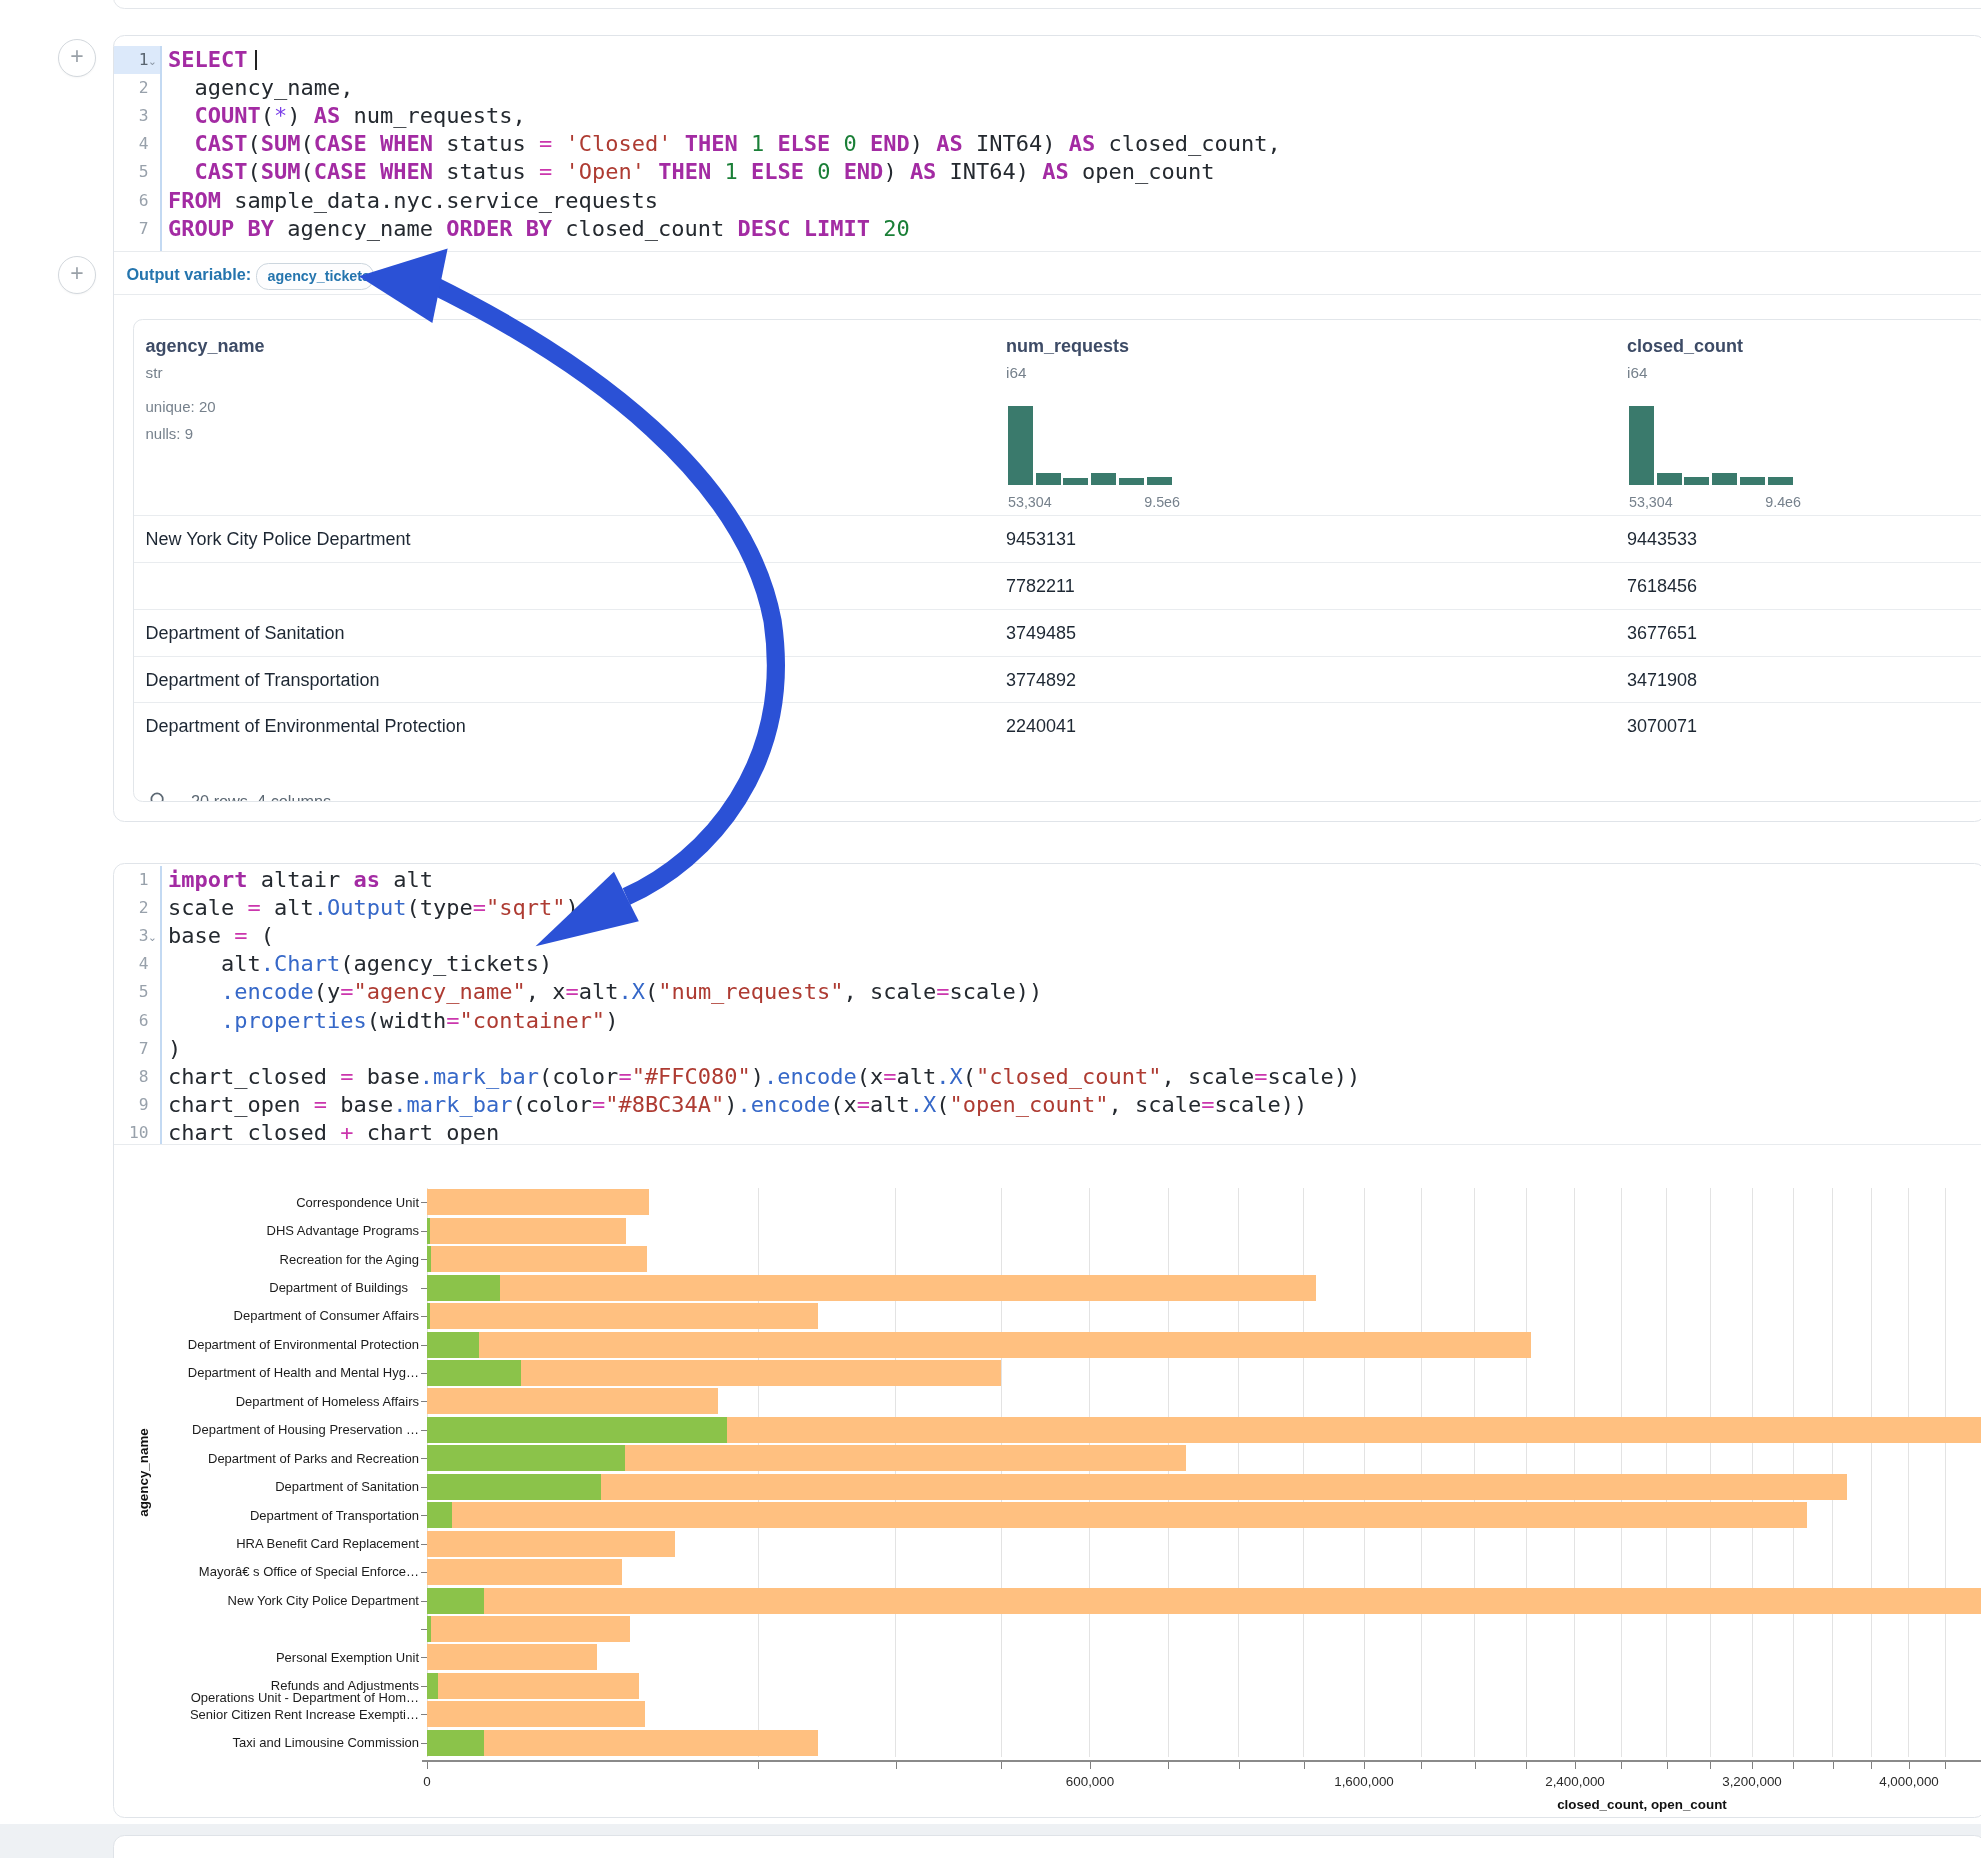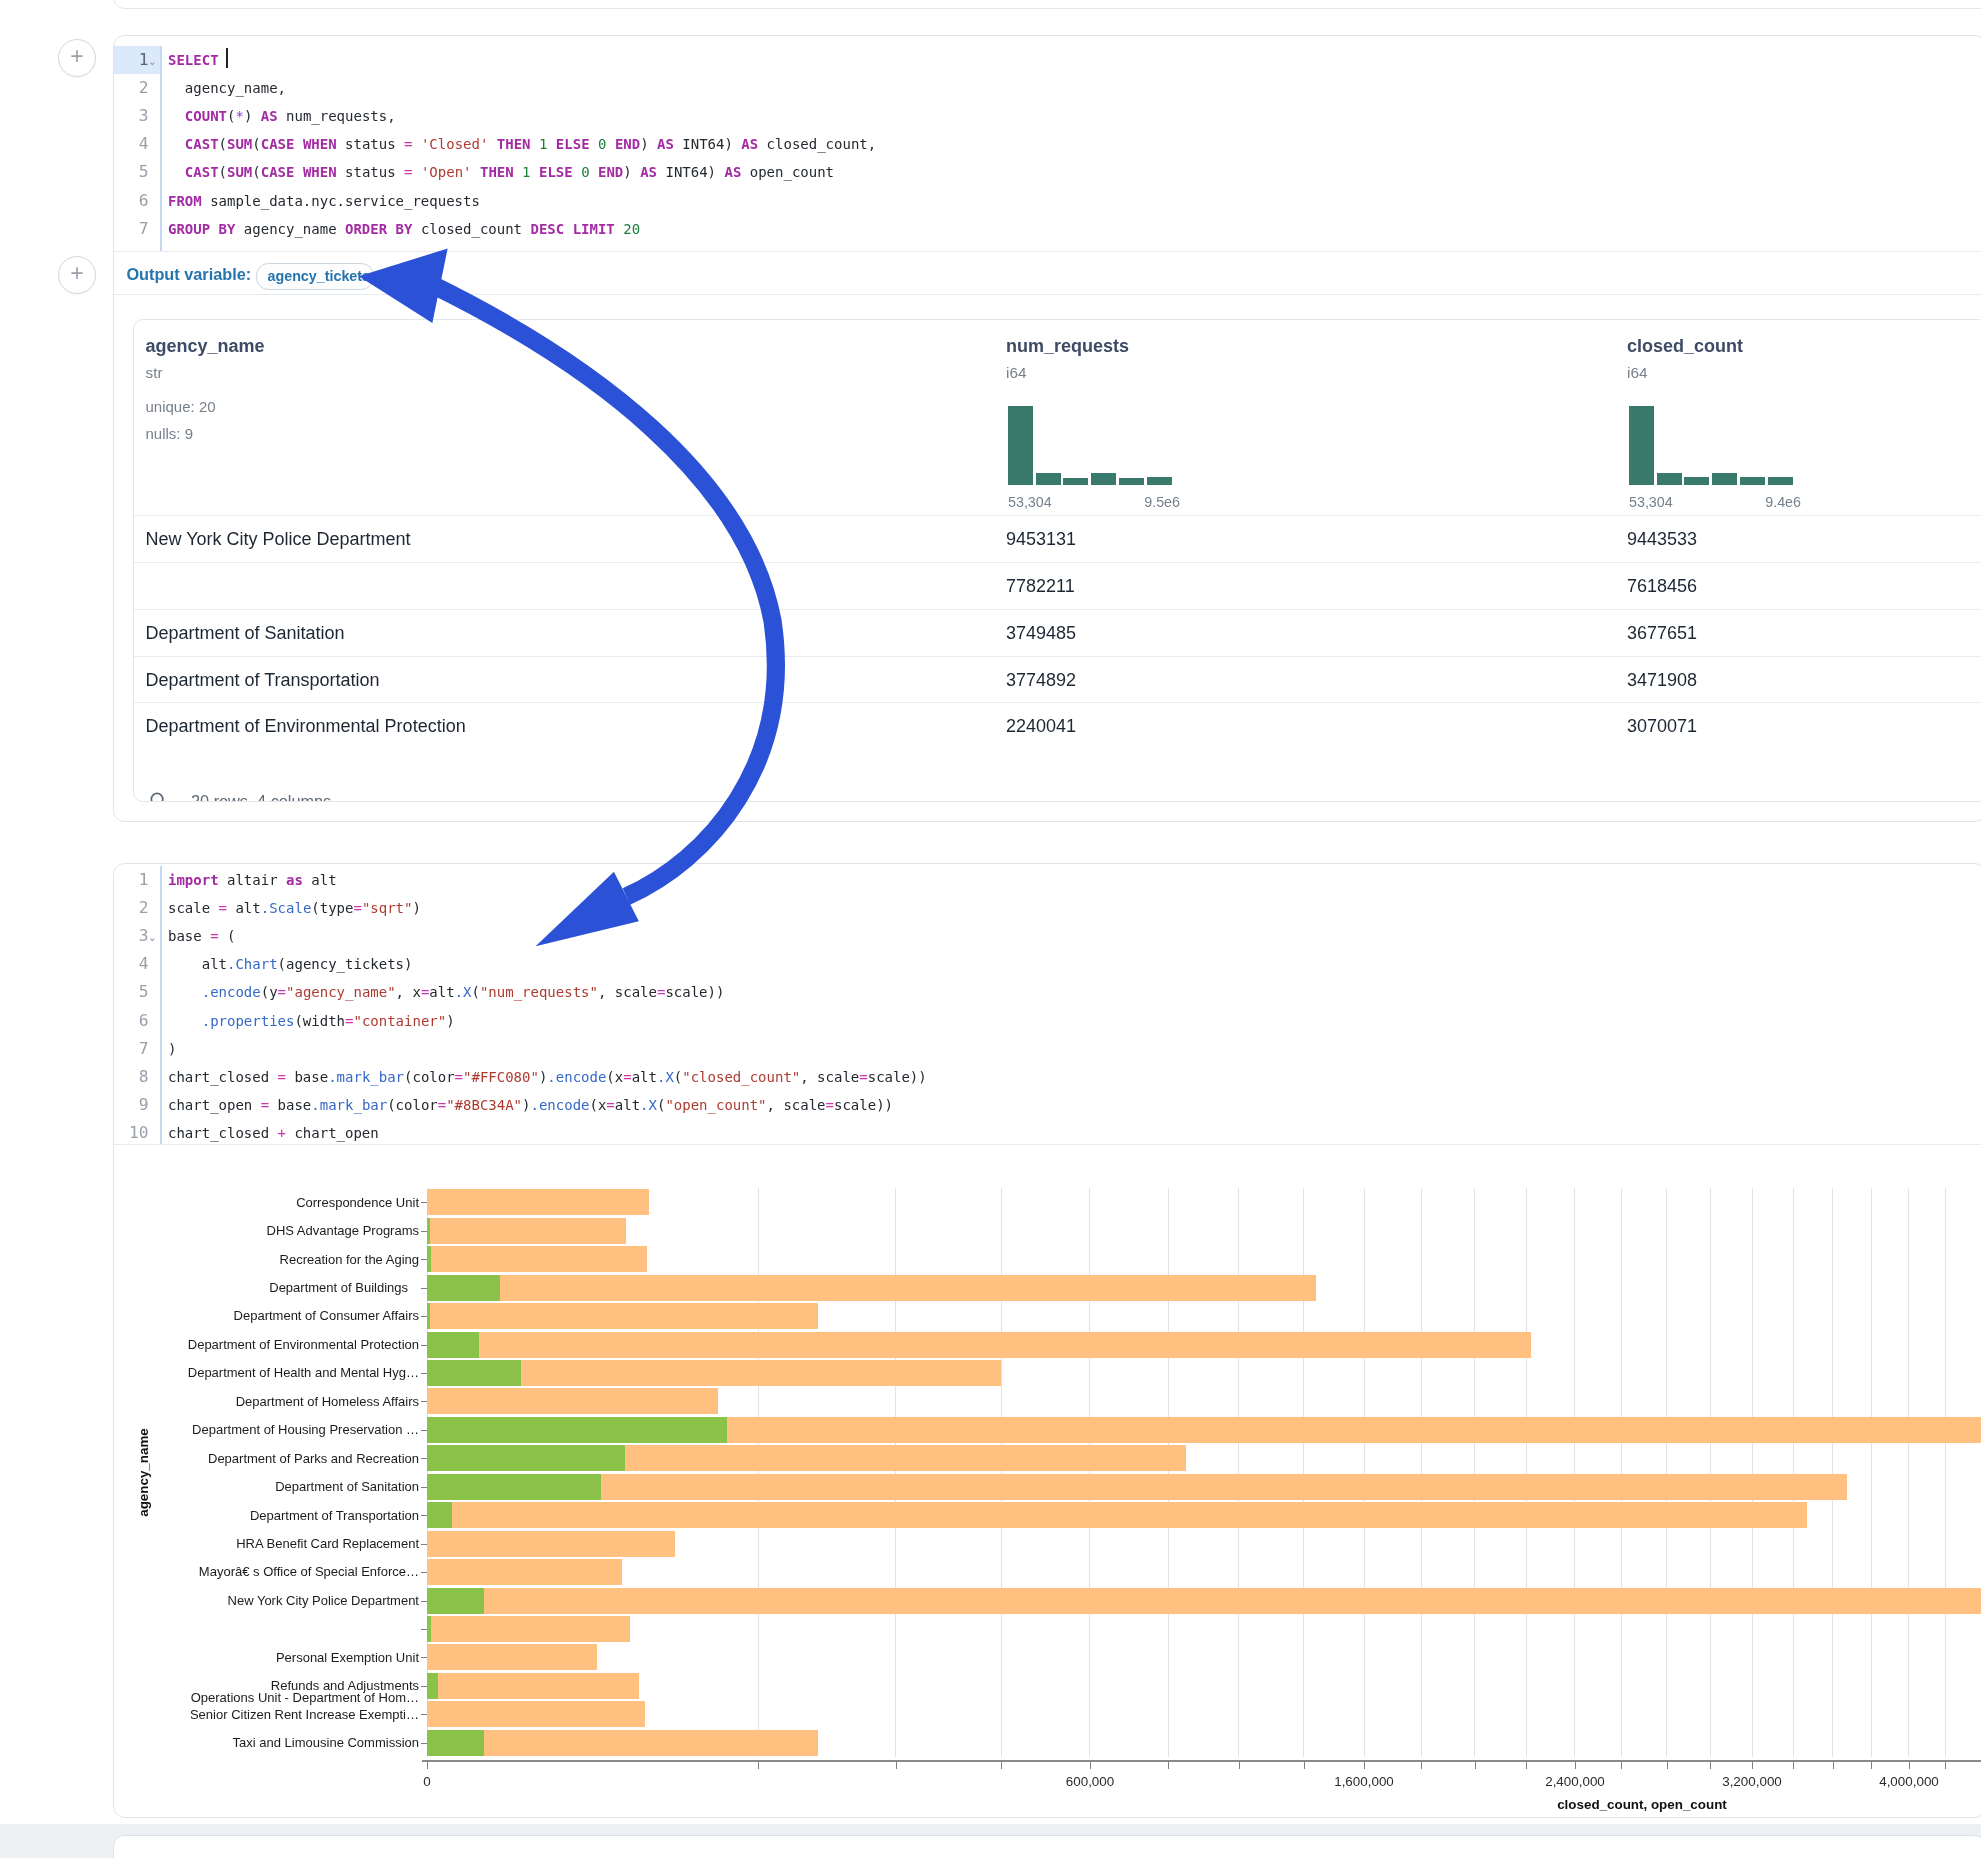--- a/index.html
+++ b/index.html
@@ -11,21 +11,21 @@
   .plus-btn{position:absolute;width:36px;height:36px;border-radius:50%;border:1.4px solid #d3d8dd;
             background:#fff;color:#9aa1a8;font-size:23px;line-height:33px;text-align:center;
             box-shadow:0 1px 1.9px rgba(0,0,0,.04);}
   
   .code-block{position:absolute;left:0;right:0;}
   .code-line{position:absolute;left:0;right:0;height:28px;line-height:28px;white-space:pre;}
   .gutter{position:absolute;left:0;top:0;width:46px;height:28px;color:#98a1ab;
           font-family:"DejaVu Sans Mono",monospace;font-size:16.3px;text-align:right;box-sizing:border-box;padding-right:11.5px;}
   .gutter.active{background:#dce9fa;color:#5a6570;}
   .fold{position:absolute;left:34px;top:1px;font-size:10.5px;color:#8b96a3;}
-  .src{position:absolute;left:54px;top:0;font-family:"DejaVu Sans Mono",monospace;font-size:14px;color:#24292f;}
+  .src{position:absolute;left:54px;top:0;font-family:"DejaVu Sans Mono",monospace;font-size:22px;color:#24292f;}
   .gut-rule{position:absolute;left:46px;top:0;bottom:0;width:1.9px;background:#c3d9f2;}
   .tk-kw{color:#a32ba3;font-weight:bold;}
   .tk-str{color:#ae3b32;}
   .tk-num{color:#1a7f37;}
   .tk-op{color:#cb36ad;}
   .tk-fn{color:#3668c8;}
   .tk-star{color:#7a3ee8;}
   .caret{display:inline-block;width:1.9px;height:20px;background:#222;vertical-align:-3.8px;margin-left:7.6px;}
   .hsep{position:absolute;left:0;right:0;height:1px;background:#e8ebee;}
   
@@ -157,21 +157,21 @@
           <line x1="13" y1="13" x2="18" y2="18" stroke="#5c6873" stroke-width="1.8"></line>
         </svg>
         <span style="position:absolute;left:57px;top:6.7px;">20 rows, 4 columns</span>
       </div>
     </div>
   </div>
 
   <div class="card" style="left:113px;right:-3.8px;top:863px;height:955px;">
     <div id="py-code" class="code-block" style="top:1.9px;height:278px;">
         <div class="code-line" style="top: 0px;"><div class="gutter">1</div><div class="src"><span class="tk-kw">import</span><span class="tk-txt"> altair </span><span class="tk-kw">as</span><span class="tk-txt"> alt</span></div></div>
-        <div class="code-line" style="top: 28px;"><div class="gutter">2</div><div class="src"><span class="tk-txt">scale </span><span class="tk-op">=</span><span class="tk-txt"> alt</span><span class="tk-fn">.Scale</span><span class="tk-txt">(type</span><span class="tk-op">=</span><span class="tk-str">"sqrt"</span><span class="tk-txt">)</span></div></div>
+        <div class="code-line" style="top: 28px;"><div class="gutter">2</div><div class="src"><span class="tk-txt">scale </span><span class="tk-op">=</span><span class="tk-txt"> alt</span><span class="tk-fn">.Output</span><span class="tk-txt">(type</span><span class="tk-op">=</span><span class="tk-str">"sqrt"</span><span class="tk-txt">)</span></div></div>
         <div class="code-line" style="top: 56px;"><div class="gutter">3</div><span class="fold">⌄</span><div class="src"><span class="tk-txt">base </span><span class="tk-op">=</span><span class="tk-txt"> (</span></div></div>
         <div class="code-line" style="top: 84px;"><div class="gutter">4</div><div class="src"><span class="tk-txt">    alt</span><span class="tk-fn">.Chart</span><span class="tk-txt">(agency_tickets)</span></div></div>
         <div class="code-line" style="top: 112px;"><div class="gutter">5</div><div class="src"><span class="tk-txt">    </span><span class="tk-fn">.encode</span><span class="tk-txt">(y</span><span class="tk-op">=</span><span class="tk-str">"agency_name"</span><span class="tk-txt">, x</span><span class="tk-op">=</span><span class="tk-txt">alt</span><span class="tk-fn">.X</span><span class="tk-txt">(</span><span class="tk-str">"num_requests"</span><span class="tk-txt">, scale</span><span class="tk-op">=</span><span class="tk-txt">scale))</span></div></div>
         <div class="code-line" style="top: 141px;"><div class="gutter">6</div><div class="src"><span class="tk-txt">    </span><span class="tk-fn">.properties</span><span class="tk-txt">(width</span><span class="tk-op">=</span><span class="tk-str">"container"</span><span class="tk-txt">)</span></div></div>
         <div class="code-line" style="top: 169px;"><div class="gutter">7</div><div class="src"><span class="tk-txt">)</span></div></div>
         <div class="code-line" style="top: 197px;"><div class="gutter">8</div><div class="src"><span class="tk-txt">chart_closed </span><span class="tk-op">=</span><span class="tk-txt"> base</span><span class="tk-fn">.mark_bar</span><span class="tk-txt">(color</span><span class="tk-op">=</span><span class="tk-str">"#FFC080"</span><span class="tk-txt">)</span><span class="tk-fn">.encode</span><span class="tk-txt">(x</span><span class="tk-op">=</span><span class="tk-txt">alt</span><span class="tk-fn">.X</span><span class="tk-txt">(</span><span class="tk-str">"closed_count"</span><span class="tk-txt">, scale</span><span class="tk-op">=</span><span class="tk-txt">scale))</span></div></div>
         <div class="code-line" style="top: 225px;"><div class="gutter">9</div><div class="src"><span class="tk-txt">chart_open </span><span class="tk-op">=</span><span class="tk-txt"> base</span><span class="tk-fn">.mark_bar</span><span class="tk-txt">(color</span><span class="tk-op">=</span><span class="tk-str">"#8BC34A"</span><span class="tk-txt">)</span><span class="tk-fn">.encode</span><span class="tk-txt">(x</span><span class="tk-op">=</span><span class="tk-txt">alt</span><span class="tk-fn">.X</span><span class="tk-txt">(</span><span class="tk-str">"open_count"</span><span class="tk-txt">, scale</span><span class="tk-op">=</span><span class="tk-txt">scale))</span></div></div>
         <div class="code-line" style="top: 253px;"><div class="gutter">10</div><div class="src"><span class="tk-txt">chart_closed </span><span class="tk-op">+</span><span class="tk-txt"> chart_open</span></div></div>
       </div>
     <div class="gut-rule" style="top:1.9px;height:278px;"></div>

